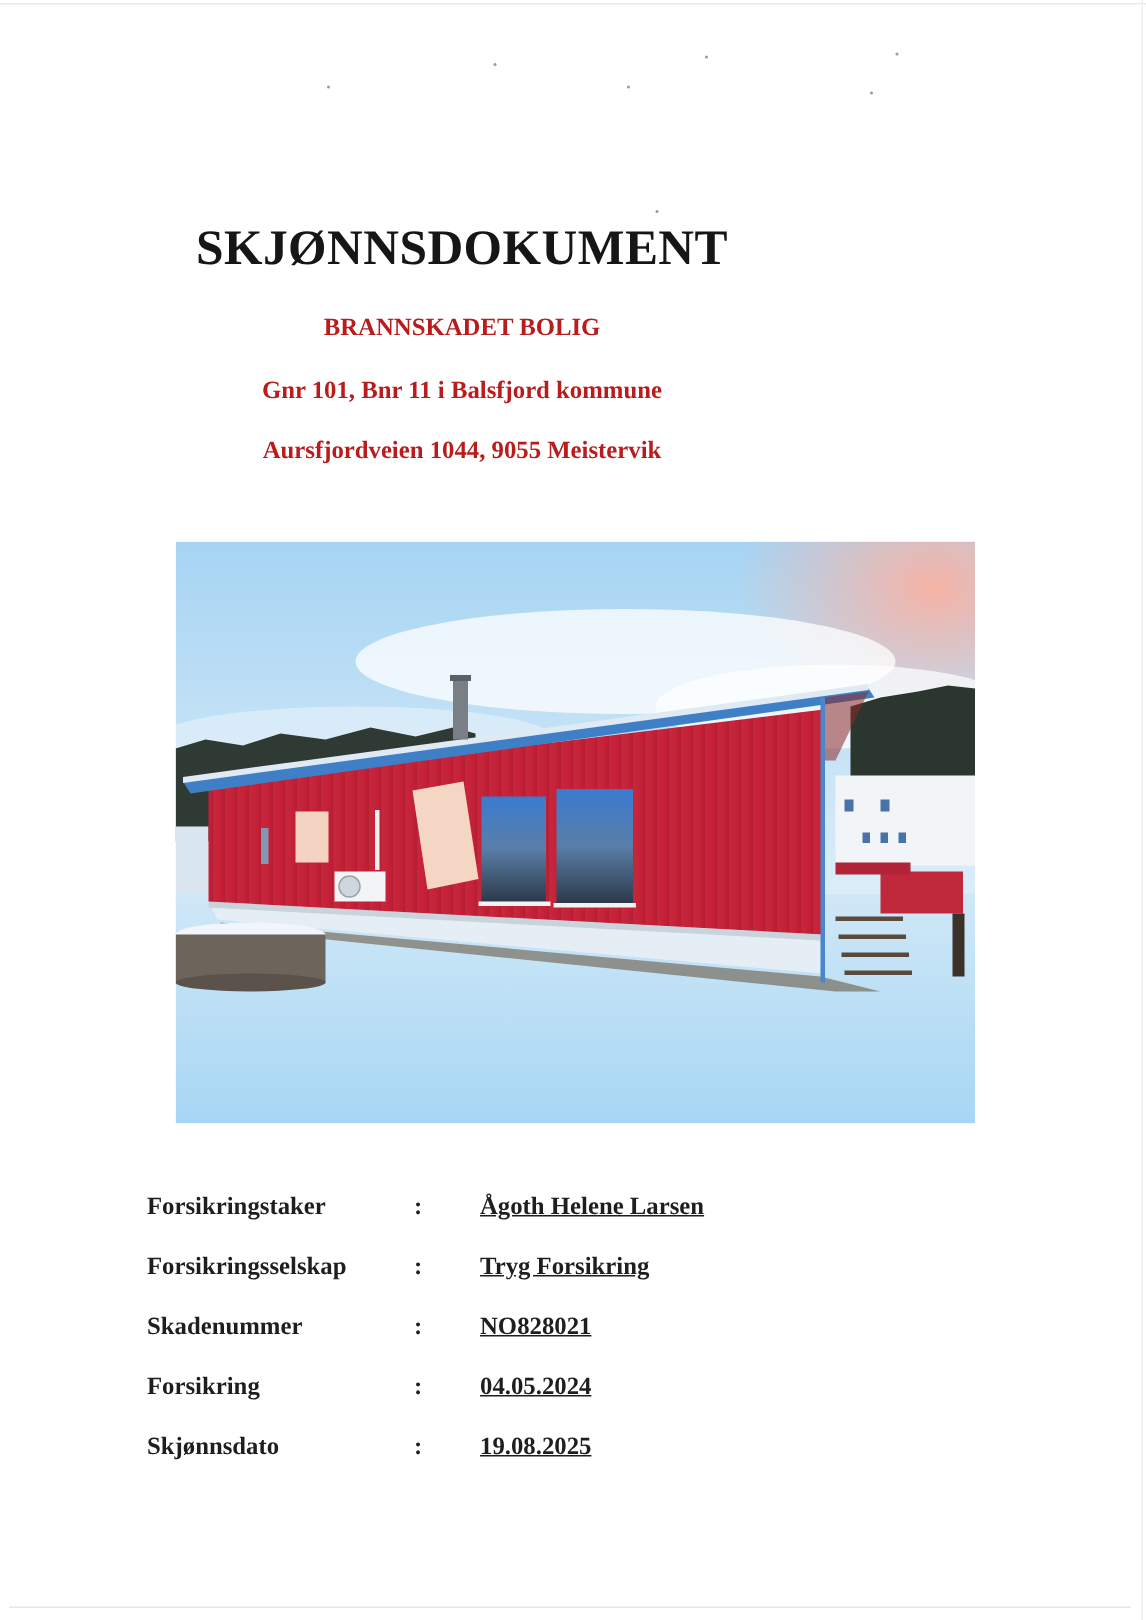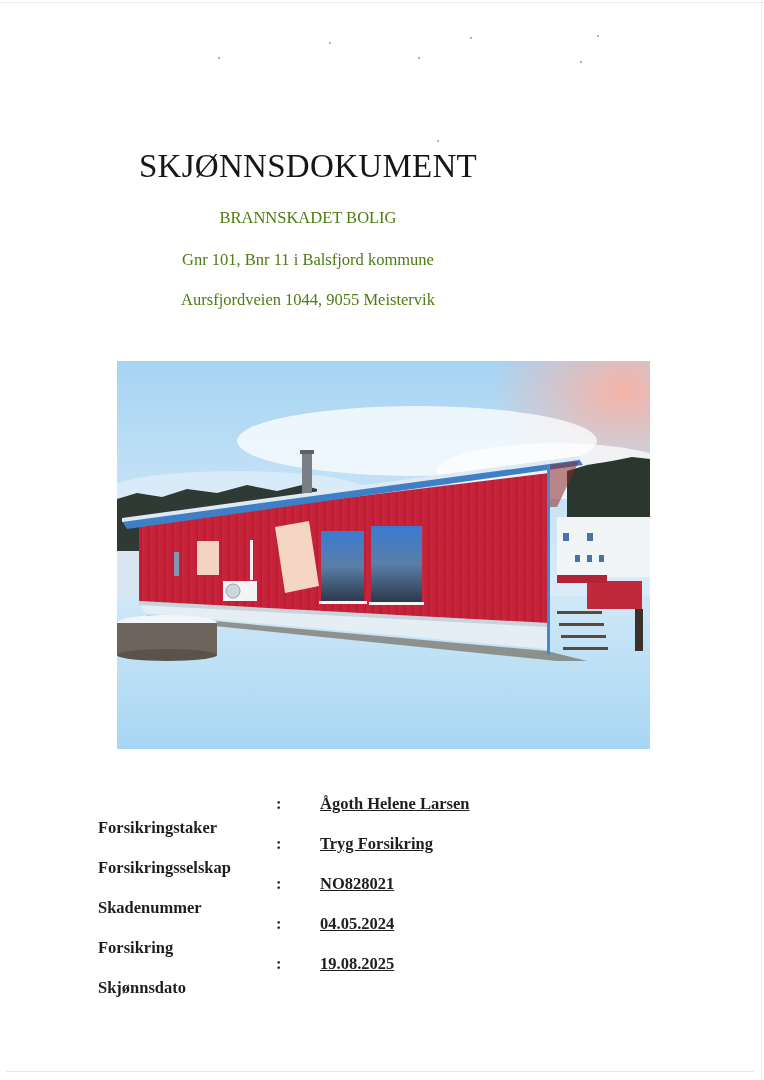--- a/index.html
+++ b/index.html
@@ -5,33 +5,33 @@
   html, body { margin:0; padding:0; }
   body {
     width:764px; height:1080px; background:#ffffff; position:relative; overflow:hidden;
     font-family: "Liberation Serif", "DejaVu Serif", serif; color:#1c1c1c;
   }
   .page-edge-top { position:absolute; left:0; top:2px; width:764px; height:1px; background:#efe9e2; }
   .page-edge-right { position:absolute; right:2px; top:0; width:1px; height:1080px; background:#eeeeee; }
   .page-edge-bottom { position:absolute; left:6px; bottom:8px; width:748px; height:1px; background:#e4e6ea; }
   .speck { position:absolute; width:2px; height:2px; background:#9a9a9a; border-radius:1px; }
 
-  .title { position:absolute; left:0; width:616px; text-align:center; font-weight:normal; }
+  .title { position:absolute; left:0; width:616px; text-align:center; font-weight:bold; }
   .t-main { top:148px; font-size:33px; letter-spacing:0.3px; color:#161616; }
-  .t-sub { font-size:16.5px; color:#4d7c0f; }
+  .t-sub { font-size:16.5px; color:#b91c1c; }
   .t-sub1 { top:208px; }
   .t-sub2 { top:250px; }
   .t-sub3 { top:290px; }
 
   .photo { position:absolute; left:117px; top:361px; width:533px; height:388px; overflow:hidden; }
   .photo svg { display:block; }
 
   .info { position:absolute; left:98px; top:794px; font-weight:bold; font-size:16.5px; color:#1e1e1e; }
   .row { position:relative; height:40px; }
-  .row .lbl { position:absolute; left:0; top:0; white-space:nowrap;margin-top:24px; }
+  .row .lbl { position:absolute; left:0; top:0; white-space:nowrap; }
   .row .sep { position:absolute; left:178px; top:0; }
   .row .val { position:absolute; left:222px; top:0; white-space:nowrap;text-decoration:underline; }
 </style>
 </head>
 <body>
 
 <div class="page-edge-top"></div>
 <div class="page-edge-right"></div>
 <div class="page-edge-bottom"></div>
 

